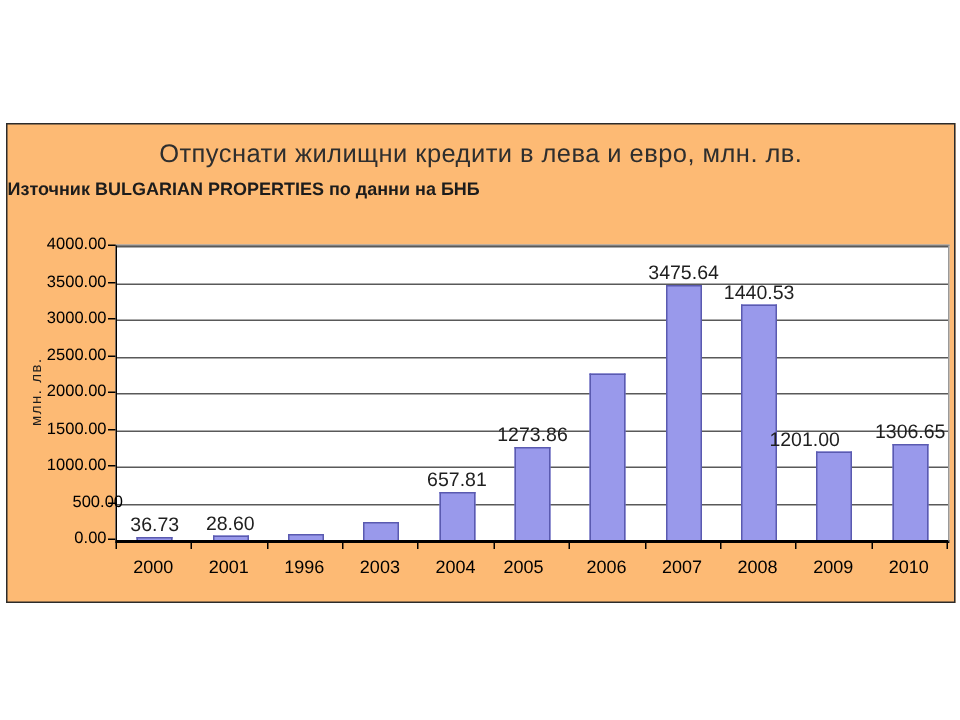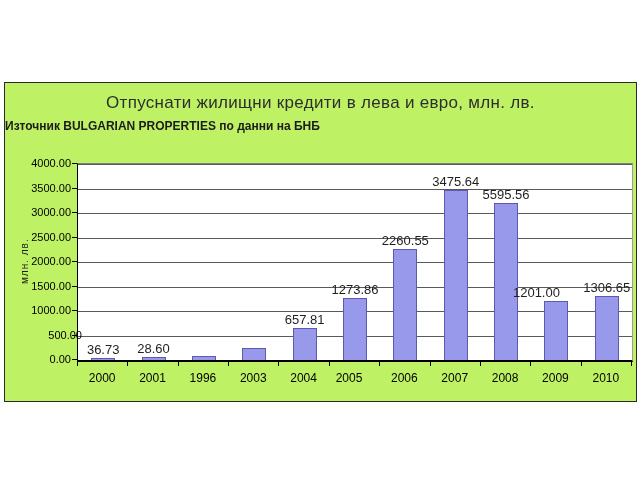--- a/index.html
+++ b/index.html
@@ -2,21 +2,21 @@
 <html><head>
 <meta charset="utf-8">
 <style>
   html,body{margin:0;padding:0;}
   body{
     width:640px;height:480px;background:#ffffff;position:relative;overflow:hidden;
     font-family:"Liberation Sans", sans-serif;
   }
   .frame{
     position:absolute;left:4px;top:82px;width:631px;height:318px;
-    background:#bef264;border:1px solid #2b2b2b;
+    background:#fdba74;border:1px solid #2b2b2b;
   }
   .chart-title{
     position:absolute;left:0;top:10px;width:100%;text-align:center;
     font-size:17px;color:#2e2e2e;letter-spacing:0.3px;
   }
   .chart-subtitle{
     position:absolute;left:0;top:36px;width:100%;text-align:left;
     font-size:12px;font-weight:bold;color:#1c1c1c;
   }
   .y-axis-title{
@@ -69,25 +69,24 @@
       <div class="bar-label" style="left: -16.8182px; top: 178.2px;">36.73</div>
       <div class="bar" style="left: 63.5455px; width: 24px; bottom: 0px; height: 2.98655px; background: rgb(153, 153, 235); border-top: 1px solid rgb(90, 90, 176); border-right: 1px solid rgb(90, 90, 176); border-bottom: none; border-left: 1px solid rgb(90, 90, 176); border-image: initial;"></div>
       <div class="bar-label" style="left: 33.5455px; top: 177.013px;">28.60</div>
       <div class="bar" style="left: 113.909px; width: 24px; bottom: 0px; height: 4.15667px; background: rgb(153, 153, 235); border-top: 1px solid rgb(90, 90, 176); border-right: 1px solid rgb(90, 90, 176); border-bottom: none; border-left: 1px solid rgb(90, 90, 176); border-image: initial;"></div>
       <div class="bar" style="left: 164.273px; width: 24px; bottom: 0px; height: 11.5983px; background: rgb(153, 153, 235); border-top: 1px solid rgb(90, 90, 176); border-right: 1px solid rgb(90, 90, 176); border-bottom: none; border-left: 1px solid rgb(90, 90, 176); border-image: initial;"></div>
       <div class="bar" style="left: 214.636px; width: 24px; bottom: 0px; height: 32.2327px; background: rgb(153, 153, 235); border-top: 1px solid rgb(90, 90, 176); border-right: 1px solid rgb(90, 90, 176); border-bottom: none; border-left: 1px solid rgb(90, 90, 176); border-image: initial;"></div>
       <div class="bar-label" style="left: 184.636px; top: 147.767px;">657.81</div>
       <div class="bar" style="left: 265px; width: 24px; bottom: 0px; height: 62.4191px; background: rgb(153, 153, 235); border-top: 1px solid rgb(90, 90, 176); border-right: 1px solid rgb(90, 90, 176); border-bottom: none; border-left: 1px solid rgb(90, 90, 176); border-image: initial;"></div>
       <div class="bar-label" style="left: 235px; top: 117.581px;">1273.86</div>
       <div class="bar" style="left: 315.364px; width: 24px; bottom: 0px; height: 110.767px; background: rgb(153, 153, 235); border-top: 1px solid rgb(90, 90, 176); border-right: 1px solid rgb(90, 90, 176); border-bottom: none; border-left: 1px solid rgb(90, 90, 176); border-image: initial;"></div>
-      <div class="bar-label" style="left: 285.364px; top: 69.233px;">2260.55</div>
       <div class="bar" style="left: 365.727px; width: 24px; bottom: 0px; height: 170.306px; background: rgb(153, 153, 235); border-top: 1px solid rgb(90, 90, 176); border-right: 1px solid rgb(90, 90, 176); border-bottom: none; border-left: 1px solid rgb(90, 90, 176); border-image: initial;"></div>
       <div class="bar-label" style="left: 335.727px; top: 9.69364px;">3475.64</div>
       <div class="bar" style="left: 416.091px; width: 24px; bottom: 0px; height: 157.411px; background: rgb(153, 153, 235); border-top: 1px solid rgb(90, 90, 176); border-right: 1px solid rgb(90, 90, 176); border-bottom: none; border-left: 1px solid rgb(90, 90, 176); border-image: initial;"></div>
-      <div class="bar-label" style="left: 386.091px; top: 22.5895px;">5595.56</div>
+      <div class="bar-label" style="left: 386.091px; top: 22.5895px;">1440.53</div>
       <div class="bar" style="left: 466.455px; width: 24px; bottom: 0px; height: 58.849px; background: rgb(153, 153, 235); border-top: 1px solid rgb(90, 90, 176); border-right: 1px solid rgb(90, 90, 176); border-bottom: none; border-left: 1px solid rgb(90, 90, 176); border-image: initial;"></div>
       <div class="bar-label" style="left: 416.455px; top: 121.151px;">1201.00</div>
       <div class="bar" style="left: 516.818px; width: 24px; bottom: 0px; height: 64.0259px; background: rgb(153, 153, 235); border-top: 1px solid rgb(90, 90, 176); border-right: 1px solid rgb(90, 90, 176); border-bottom: none; border-left: 1px solid rgb(90, 90, 176); border-image: initial;"></div>
       <div class="bar-label" style="left: 486.818px; top: 115.974px;">1306.65</div>
     </div>
   <div id="axes-layer">
       <div class="ytick-label" style="left: 6px; top: 270px;">0.00</div>
       <div class="ytick-mark" style="left: 67px; top: 276px;"></div>
       <div class="ytick-label" style="left: 17px; top: 245.5px;">500.00</div>
       <div class="ytick-mark" style="left: 67px; top: 251.5px;"></div>

